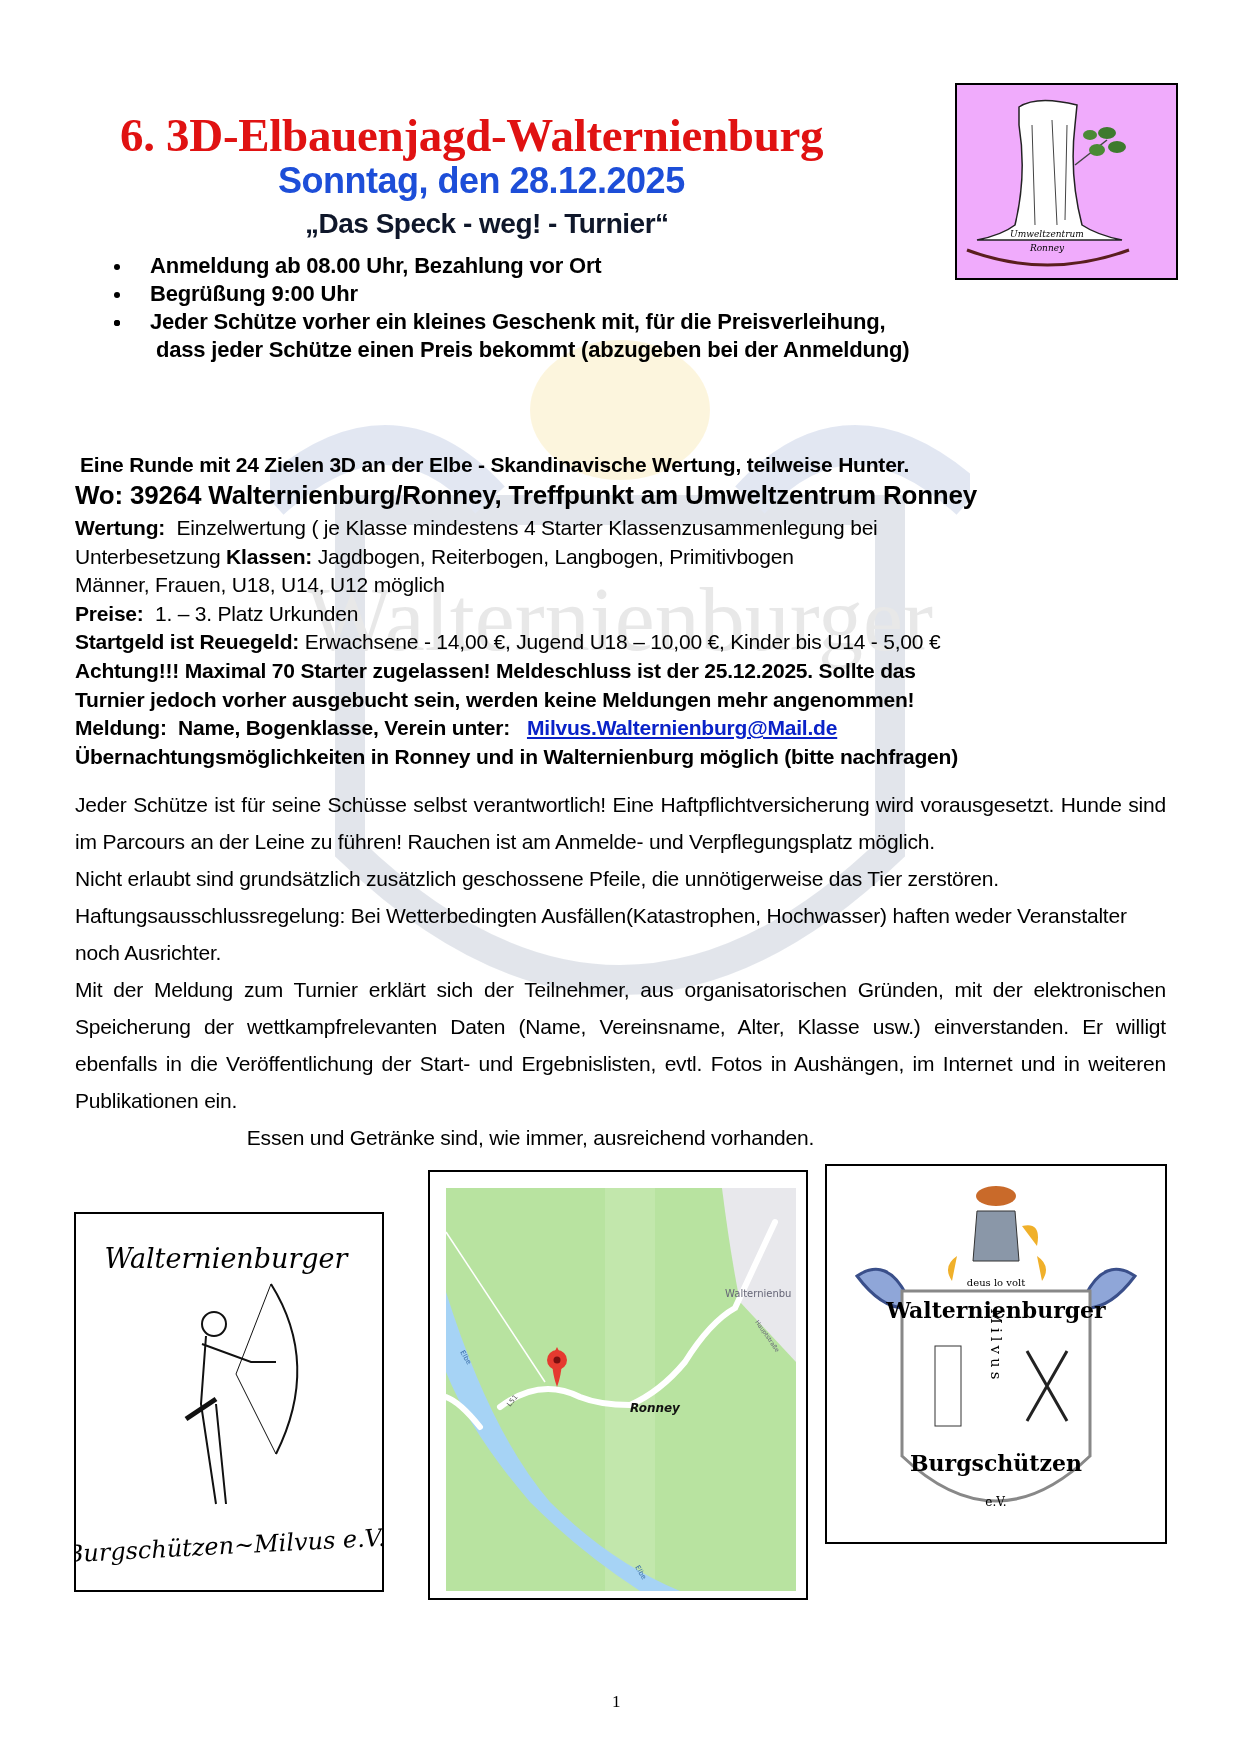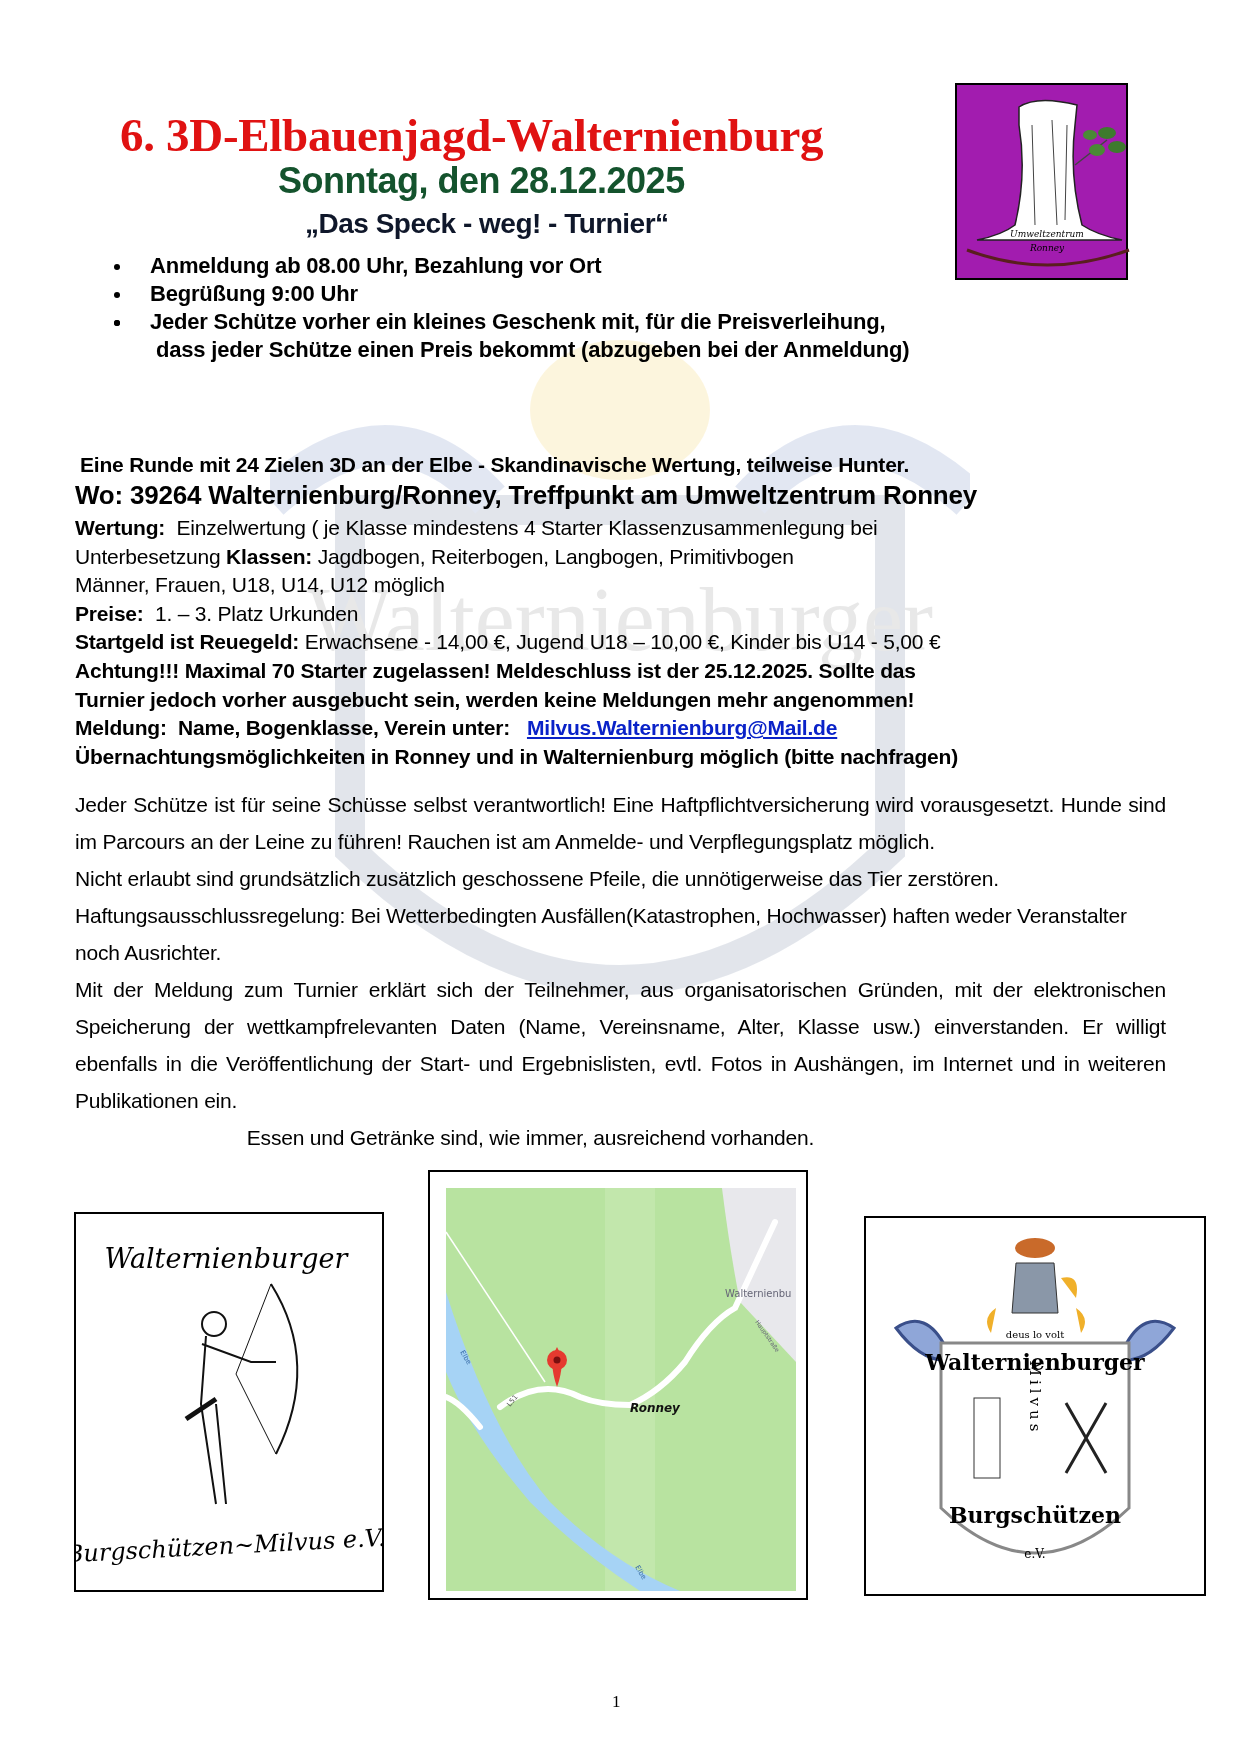--- a/index.html
+++ b/index.html
@@ -5,26 +5,26 @@
   html, body { margin: 0; padding: 0; background: #ffffff; }
   body { width: 1240px; height: 1754px; position: relative; overflow: hidden;
          font-family: "Liberation Sans", sans-serif; color: #000; }
 
   .watermark { position: absolute; left: 270px; top: 330px; width: 700px; height: 780px;
                opacity: 0.22; pointer-events: none; }
 
   .title { position: absolute; left: 120px; top: 108px; font-family: "Liberation Serif", serif;
            font-weight: bold; font-size: 47px; color: #e01212; letter-spacing: -0.3px; white-space: nowrap; text-align: center; }
   .subtitle { position: absolute; left: 278px; top: 160px; font-weight: bold; font-size: 36px;
-              color: #14532d; white-space: nowrap; letter-spacing: -0.5px; }
+              color: #1d4ed8; white-space: nowrap; letter-spacing: -0.5px; }
   .motto { position: absolute; left: 305px; top: 208px; font-weight: bold; font-size: 28px;
            color: #0f172a; white-space: nowrap; letter-spacing: -0.5px; }
 
-  .logo-top { position: absolute; left: 955px; top: 83px; width: 173px; height: 197px;
-              border: 2px solid #000; background: #a21caf; box-sizing: border-box; }
+  .logo-top { position: absolute; left: 955px; top: 83px; width: 223px; height: 197px;
+              border: 2px solid #000; background: #f0abfc; box-sizing: border-box; }
 
   .bullets { position: absolute; left: 108px; top: 252px; margin: 0; padding: 0; list-style: none; }
   .bullets li { position: relative; padding-left: 42px; font-weight: bold; font-size: 22px;
                 line-height: 28px; white-space: nowrap; letter-spacing: -0.2px; }
   .bullets li .dot { position: absolute; left: 6px; top: 12px; width: 6px; height: 6px;
                      background: #000; border-radius: 50%; }
   .bullets li .cont { display: block; padding-left: 6px; }
 
   .block { position: absolute; left: 75px; font-size: 21px; line-height: 28.6px; white-space: nowrap;
            letter-spacing: -0.2px; }
@@ -35,21 +35,21 @@
   .link { color: #0a22c8; text-decoration: underline; font-weight: bold; }
 
   .para { position: absolute; left: 75px; width: 1091px; font-size: 21px; line-height: 37px;
           text-align: justify; letter-spacing: -0.2px; }
   .para p { margin: 0; }
   .center { text-align: center; display: block; }
 
   .img-box { position: absolute; border: 2px solid #000; background: #fff; box-sizing: border-box; overflow: hidden; }
   .archer-box { left: 74px; top: 1212px; width: 310px; height: 380px; }
   .map-box { left: 428px; top: 1170px; width: 380px; height: 430px; }
-  .crest-box { left: 825px; top: 1216px; width: 342px; height: 380px; margin-left: 39px; }
+  .crest-box { left: 825px; top: 1164px; width: 342px; height: 380px; }
 
   .page-number { position: absolute; left: 612px; top: 1692px; font-family: "Liberation Serif", serif;
                  font-size: 17px; }
 </style>
 </head>
 <body>
 
 <svg class="watermark" viewBox="0 0 700 780">
   <path d="M80 180 L620 180 L620 520 Q350 780 80 520 Z" fill="none" stroke="#7f8ea8" stroke-width="30"></path>
   <ellipse cx="350" cy="80" rx="90" ry="70" fill="#f5d36a"></ellipse>

